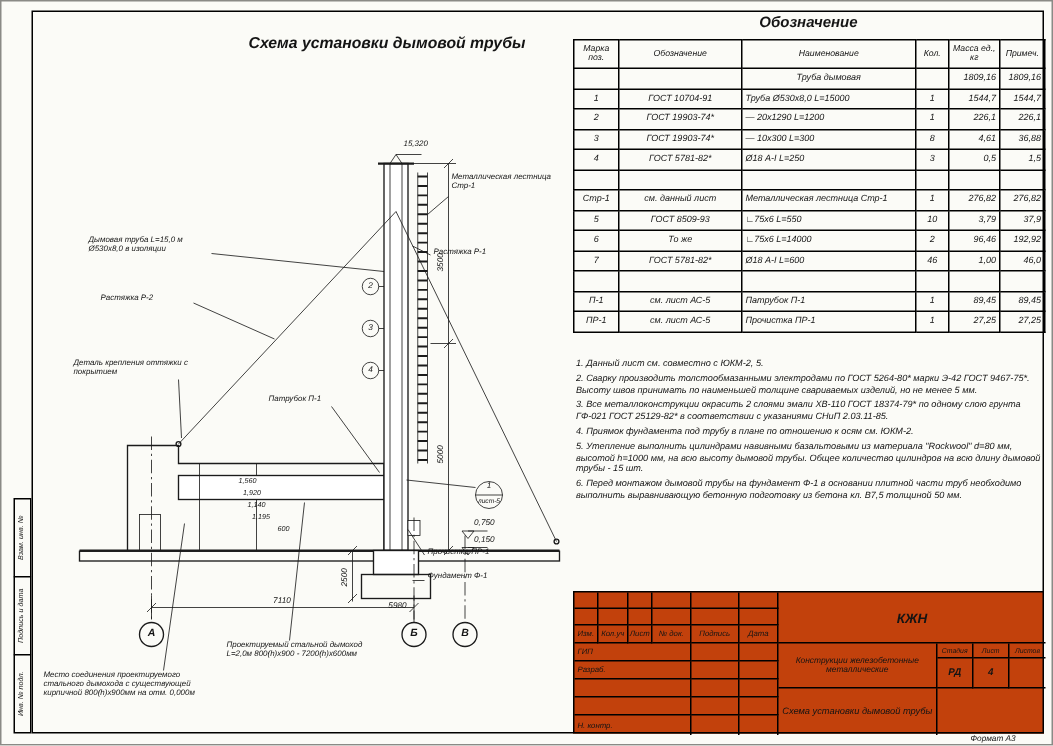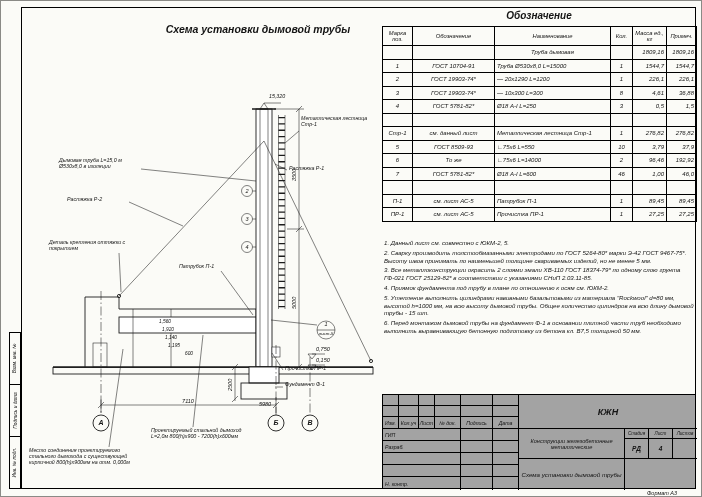--- a/index.html
+++ b/index.html
@@ -23,21 +23,21 @@
   .spec-title{position:absolute;left:381px;top:9px;width:314px;text-align:center;font-size:10px;font-weight:bold;font-style:italic;}
   table.spec{position:absolute;left:381px;top:25px;width:314px;border-collapse:collapse;table-layout:fixed;}
   table.spec th,table.spec td{border:1px solid #000;font-style:italic;padding:0 2px;overflow:hidden;}
   table.spec th{font-size:5.8px;font-weight:normal;line-height:1.1;height:18px;white-space:normal;}
   table.spec td{font-size:6px;height:12.5px;white-space:nowrap;}
   table.spec td:nth-child(1),table.spec td:nth-child(2),table.spec td:nth-child(4){text-align:center;}
   table.spec td:nth-child(5),table.spec td:nth-child(6){text-align:right;}
   table.spec tr.sec td:nth-child(3){text-align:center;}
   .notes{position:absolute;left:383px;top:238px;width:310px;font-size:6.1px;line-height:1.28;font-style:italic;}
   .notes p{margin:0 0 2px 0;}
-  .tb{position:absolute;left:381px;top:393px;width:314px;height:95px;border:1.3px solid #000;box-sizing:border-box;background:#a3a3a3;}
+  .tb{position:absolute;left:381px;top:393px;width:314px;height:95px;border:1.3px solid #000;box-sizing:border-box;background:#c2410c;}
   .tc{position:absolute;border-right:1px solid #000;border-bottom:1px solid #000;box-sizing:border-box;font-size:5.2px;font-style:italic;display:flex;align-items:center;justify-content:center;overflow:hidden;}
   .tc.l{justify-content:flex-start;padding-left:2px;}
   .fmt{position:absolute;left:646px;top:489px;font-size:5.5px;font-style:italic;}
 </style>
 </head>
 <body>
 
 <div class="sheet">
   <div class="frame"></div>
 

